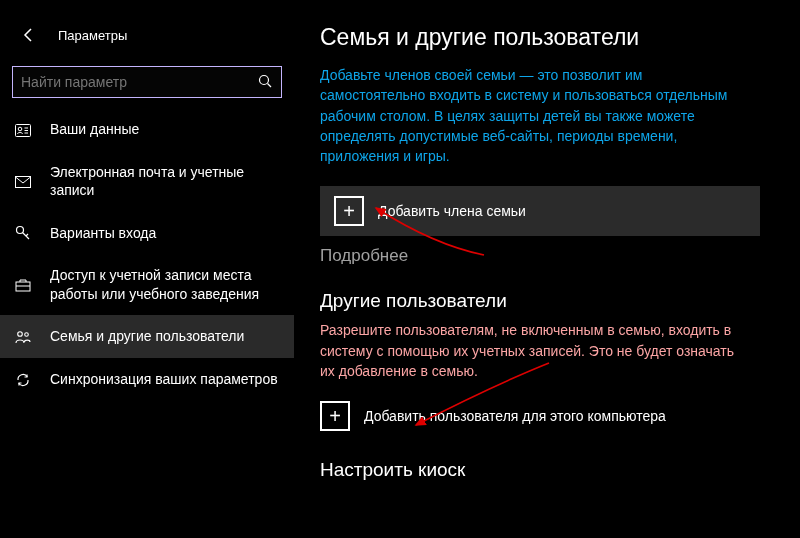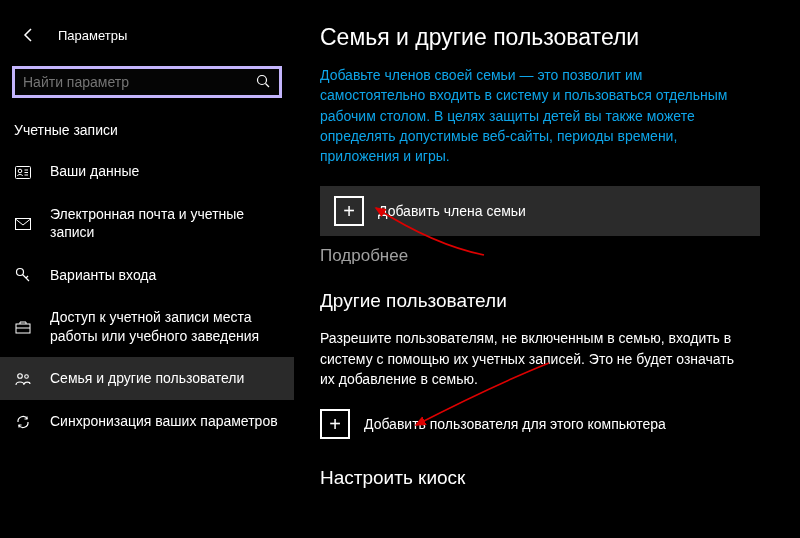--- a/index.html
+++ b/index.html
@@ -34,21 +34,21 @@
   }
   .home-row {
     display: flex; align-items: center;
     padding: 10px 20px;
     gap: 16px;
     cursor: pointer;
     font-size: 14px;
   }
   .search-box {
     margin: 8px 12px 10px 12px;
-    border: 3px solid #c4b5fd;
+    border: 1px solid #c4b5fd;
     height: 32px;
     display: flex; align-items: center;
     padding: 0 8px;
     background: rgba(255,255,255,0.02);
   }
   .search-box input {
     flex: 1;
     background: transparent;
     border: none;
     outline: none;
@@ -114,24 +114,24 @@
   .link {
     color: #a0a0a0;
     font-size: 17px;
     cursor: pointer;
     display: inline-block;
     margin-bottom: 24px;
   }
   h2 {
     font-weight: 300;
     font-size: 19px;
-    margin-bottom: 16px;
+    margin-bottom: 8px;
   }
   .desc2 {
-    color: #ffffff;
+    color: #fca5a5;
     font-size: 14px;
     line-height: 1.45;
     margin-bottom: 20px;
     max-width: 430px;
   }
   .add-row {
     display: flex; align-items: center;
     gap: 14px;
     cursor: pointer;
     margin-bottom: 28px;
@@ -164,21 +164,20 @@
     <div class="search-box">
       <input type="text" placeholder="Найти параметр" style="">
       <span>
         <svg width="16" height="16" viewBox="0 0 16 16">
             <circle cx="7" cy="7" r="4.5" stroke-width="1.2"></circle>
             <path d="M10.5 10.5 L14 14" stroke-width="1.2"></path>
           </svg>
       </span>
     </div>
 
-    <div class="section-title">Учетные записи</div>
 
     <div class="nav-item">
       <span class="icon-slot">
         <svg width="16" height="13" viewBox="0 0 16 13">
             <rect x="0.5" y="0.5" width="15" height="12" rx="1" stroke-width="1"></rect>
             <circle cx="5" cy="5" r="1.8" stroke-width="1"></circle>
             <path d="M2.5 10 C2.5 8 7.5 8 7.5 10 M9.5 4 H13 M9.5 6.5 H13 M9.5 9 H13" stroke-width="1"></path>
           </svg>
       </span>
       <span class="label">Ваши данные</span>

